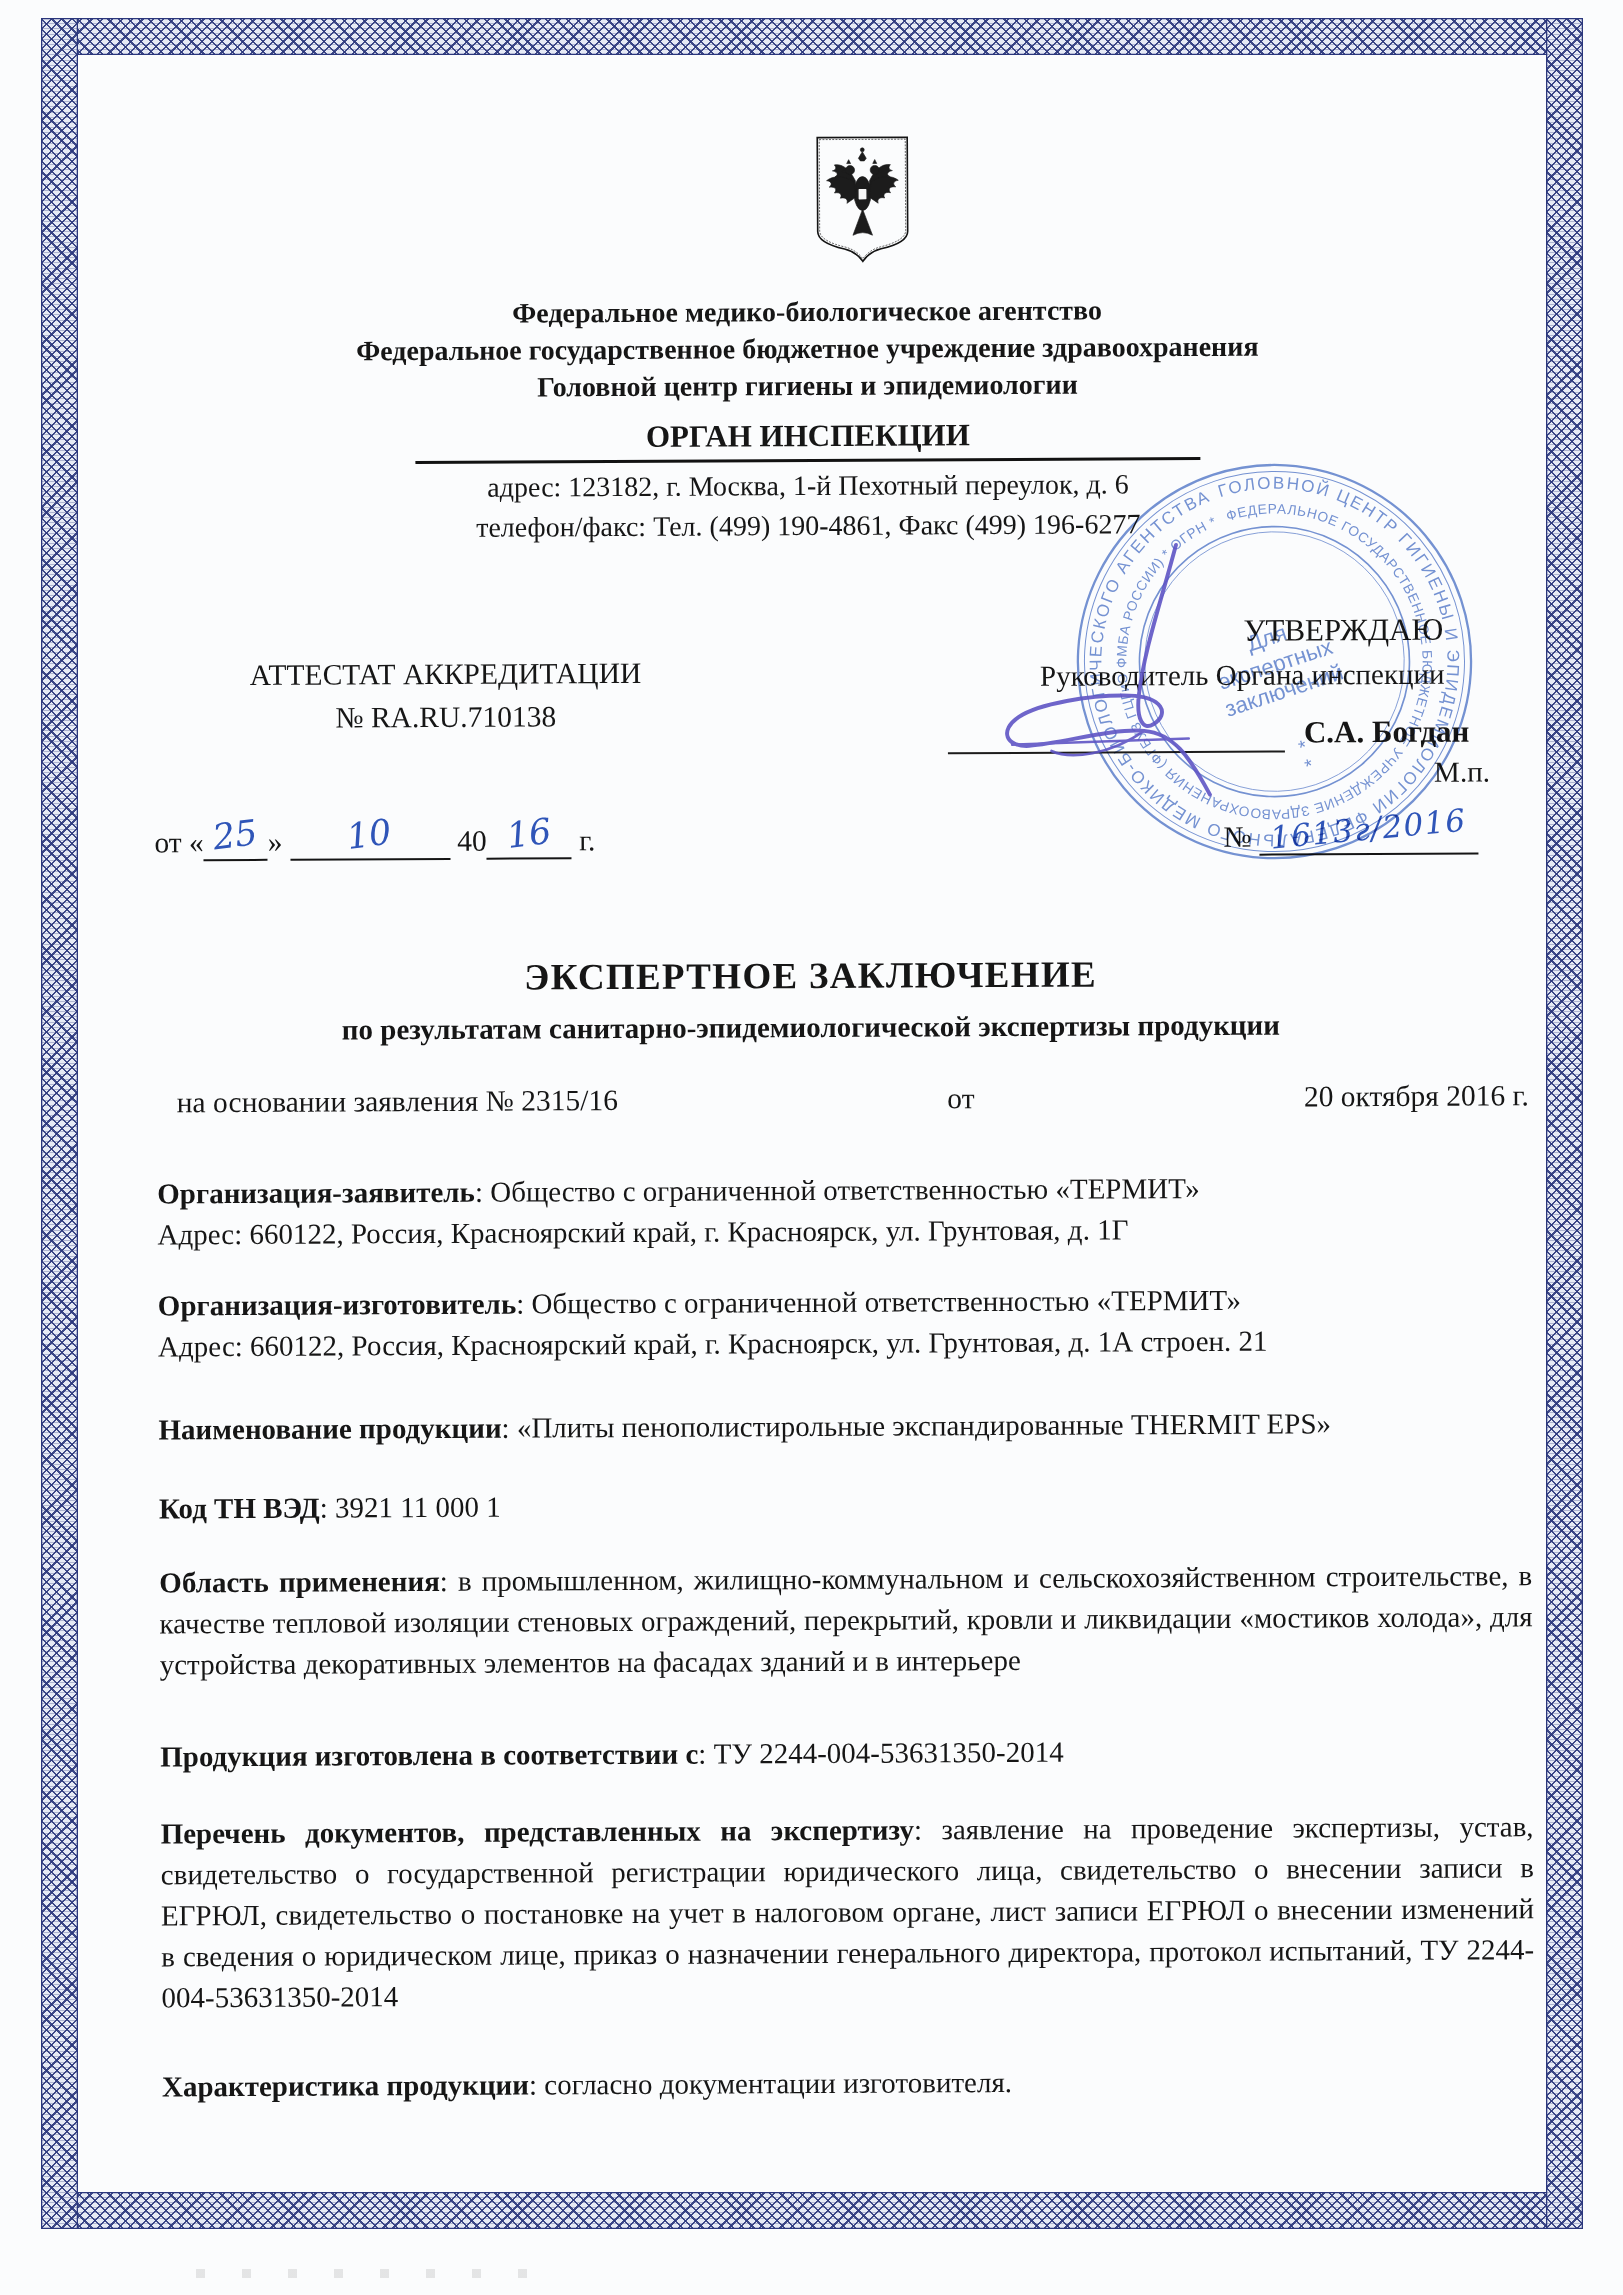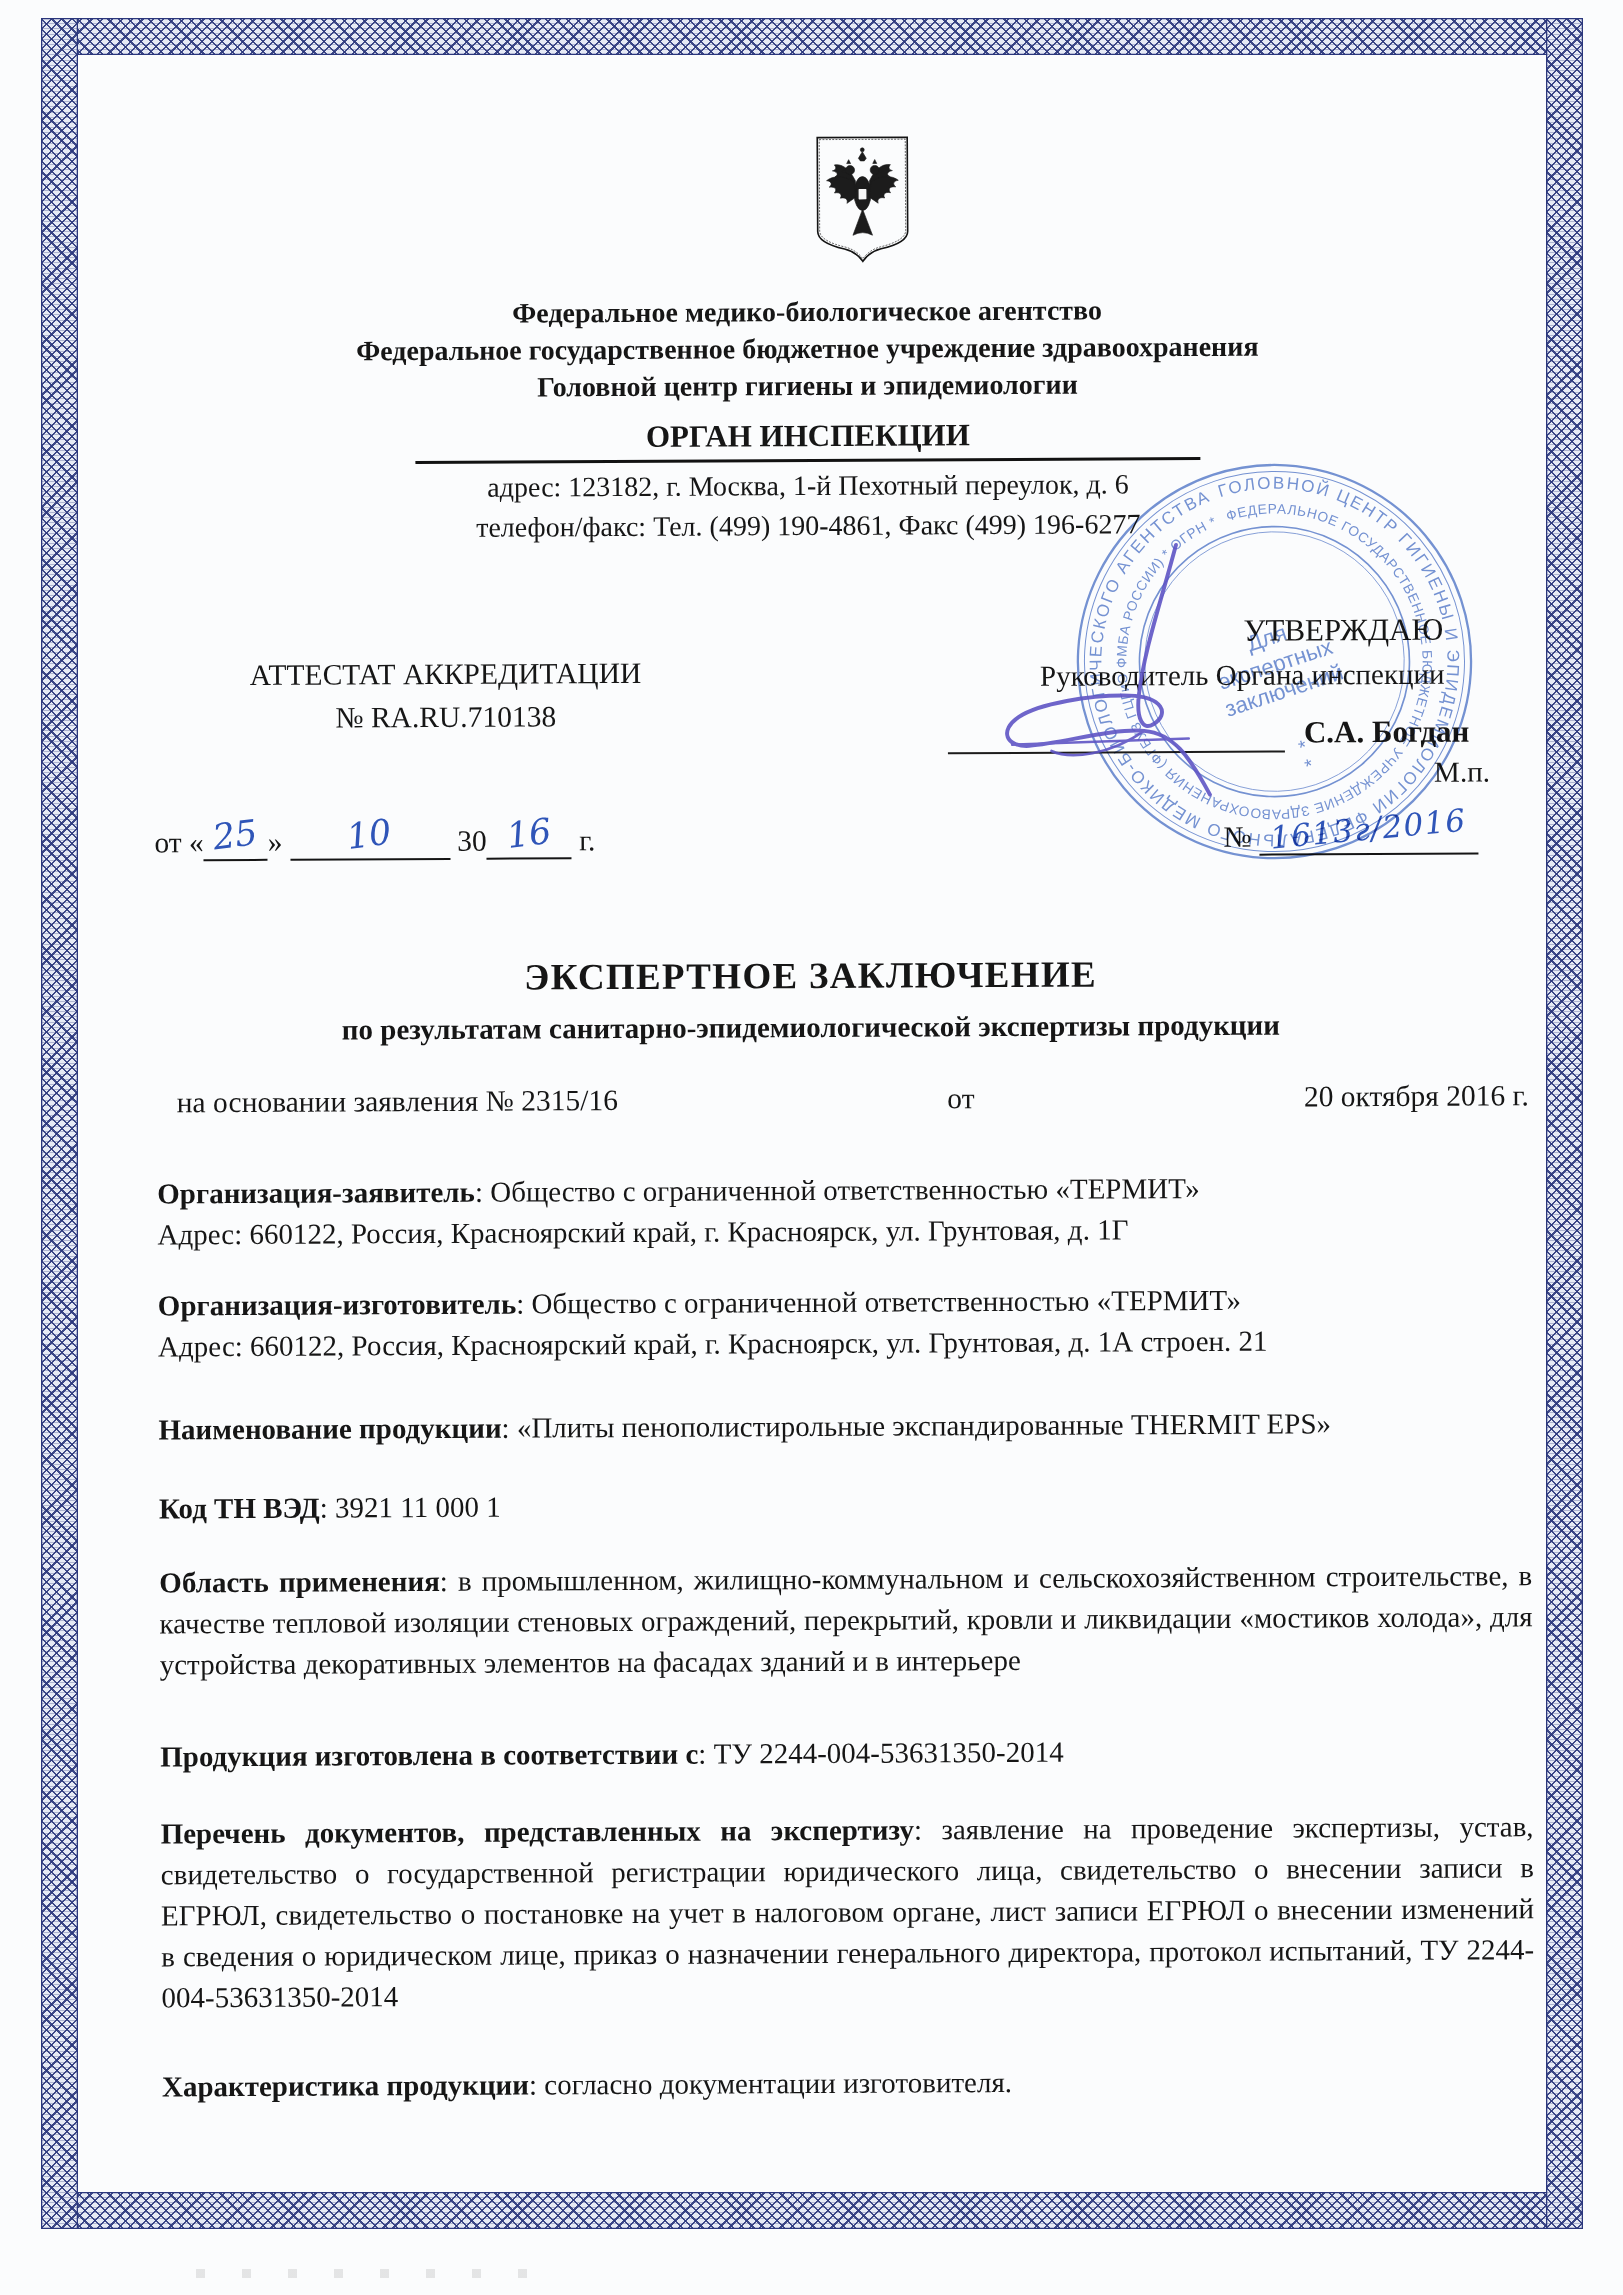--- a/index.html
+++ b/index.html
@@ -137,21 +137,21 @@
     <div>АТТЕСТАТ АККРЕДИТАЦИИ</div>
     <div>№ RA.RU.710138</div>
   </div>
 
   <div class="approve-title">УТВЕРЖДАЮ</div>
   <div class="approve-role">Руководитель Органа инспекции</div>
   <div class="sig-line"></div>
   <div class="approve-name">С.А. Богдан</div>
   <div class="seal-mark">М.п.</div>
 
-  <div class="date-line"><span>от «</span><span class="blank day"><span class="hw">25</span></span><span>»</span> <span class="blank month"><span class="hw">10</span></span> <span>30</span><span class="blank year"><span class="hw">16</span></span><span> г.</span></div>
+  <div class="date-line"><span>от «</span><span class="blank day"><span class="hw">25</span></span><span>»</span> <span class="blank month"><span class="hw">10</span></span> <span>40</span><span class="blank year"><span class="hw">16</span></span><span> г.</span></div>
 
   <div class="num-line"><span>№</span> <span class="blank num"><span class="hw num-val">1613г/2016</span></span></div>
 
   <div class="doc-title">ЭКСПЕРТНОЕ ЗАКЛЮЧЕНИЕ</div>
   <div class="doc-subtitle">по результатам санитарно-эпидемиологической экспертизы продукции</div>
 
   <div class="basis-row">
     <span>на основании заявления № 2315/16</span>
     <span>от</span>
     <span>20 октября 2016 г.</span>

